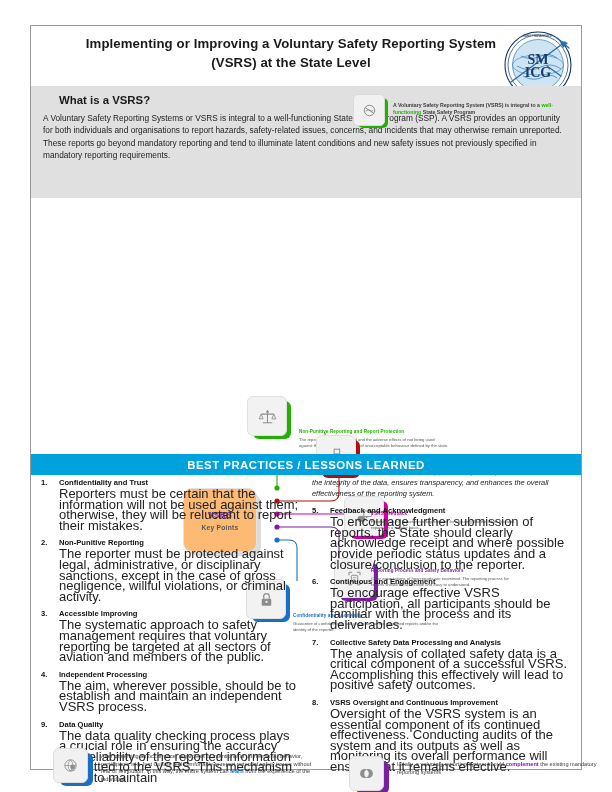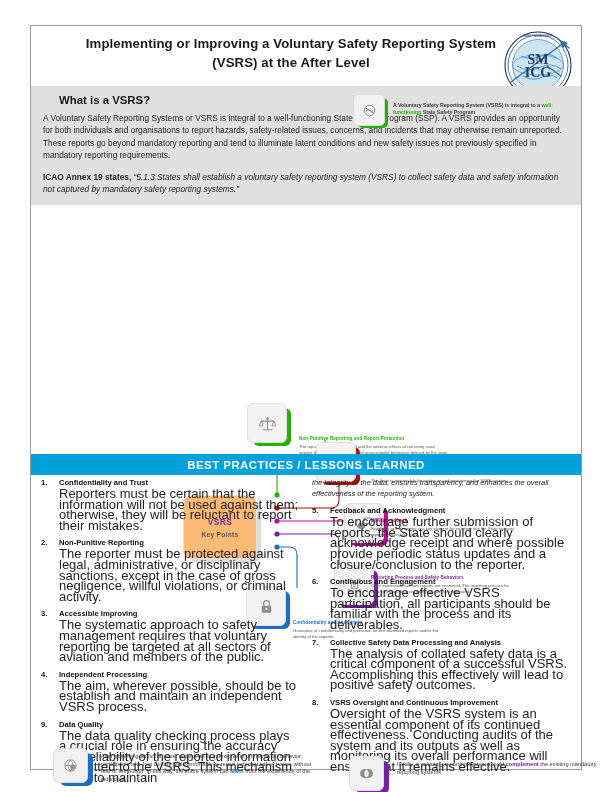--- a/index.html
+++ b/index.html
@@ -326,21 +326,21 @@
 </style>
 </head>
 <body>
 
 <div class="page">
   <div class="frame">
 
     <div class="header">
       <h1>
         <span>Implementing or Improving a Voluntary Safety Reporting System</span><br>
-        <span>(VSRS) at the After Level</span>
+        <span>(VSRS) at the State Level</span>
       </h1>
       <div class="logo">
         <svg viewBox="0 0 78 78" width="78" height="78" class="icon-svg">
           <circle cx="39" cy="39" r="33" fill="#ffffff" stroke="#12365f" stroke-width="1.1"></circle>
           <circle cx="39" cy="39" r="30" fill="none" stroke="#12365f" stroke-width="0.7"></circle>
           <circle cx="39" cy="39" r="25.5" fill="#cfe4f3" stroke="#3a7cb5" stroke-width="0.7"></circle>
           <path d="M22 30 q10 5 20 0 q8 -4 16 2 M18 40 q12 7 24 1 q10 -5 20 2 M24 50 q10 6 20 1 q8 -4 14 1" fill="none" stroke="#4a90c4" stroke-width="0.9"></path>
           <ellipse cx="39" cy="39" rx="25.5" ry="10" fill="none" stroke="#4a90c4" stroke-width="0.7"></ellipse>
           <path d="M12 56 L66 16 M58 12 L70 22 M48 40 L62 50" stroke="#2e6fa8" stroke-width="1.4" fill="none" stroke-linecap="round"></path>
           <path d="M60 14 l9 3 l-5 5 z" fill="#2e6fa8"></path>
@@ -350,24 +350,20 @@
             <text x="39" y="11" text-anchor="middle">SAFETY MANAGEMENT</text>
             <text x="39" y="71" text-anchor="middle">COLLABORATION GROUP</text>
           </g>
         </svg>
       </div>
     </div>
 
     <div class="intro">
       <h2>What is a VSRS?</h2>
       <p class="body">A Voluntary Safety Reporting Systems or VSRS is integral to a well-functioning State Safety Program (SSP). A VSRS provides an opportunity for both individuals and organisations to report hazards, safety-related issues, concerns, and incidents that may otherwise remain unreported. These reports go beyond mandatory reporting and tend to illuminate latent conditions and new safety issues not previously specified in mandatory reporting requirements.</p>
-      <p class="icao">
-        <b>ICAO Annex 19 states,</b>
-        <i>“5.1.3 States shall establish a voluntary safety reporting system (VSRS) to collect safety data and safety information not captured by mandatory safety reporting systems.”</i>
-      </p>
 
       <div class="callout">
         <div class="chip">
           <div class="back"></div>
           <div class="front">
             <svg viewBox="0 0 20 20" width="15" height="15">
               <circle cx="10" cy="10" r="7" fill="none" stroke="#8a8a8a" stroke-width="1.3"></circle>
               <path d="M5 11 q3 -4 6 -1 q2 2 4 0" fill="none" stroke="#8a8a8a" stroke-width="1.3"></path>
               <path d="M4 6 L16 14" stroke="#8a8a8a" stroke-width="1.3"></path>
             </svg>

